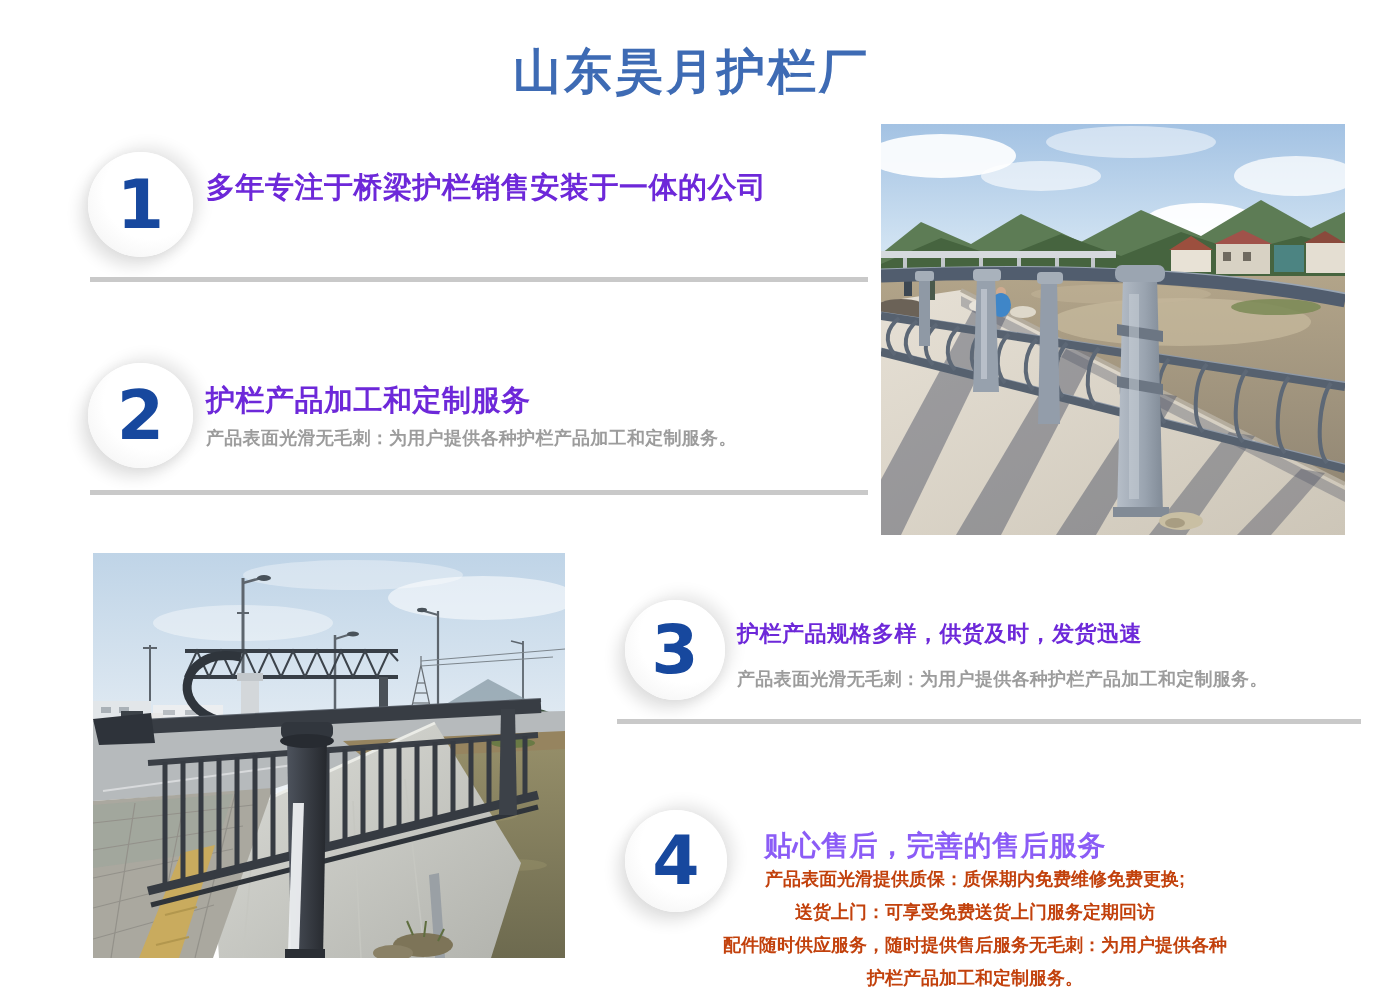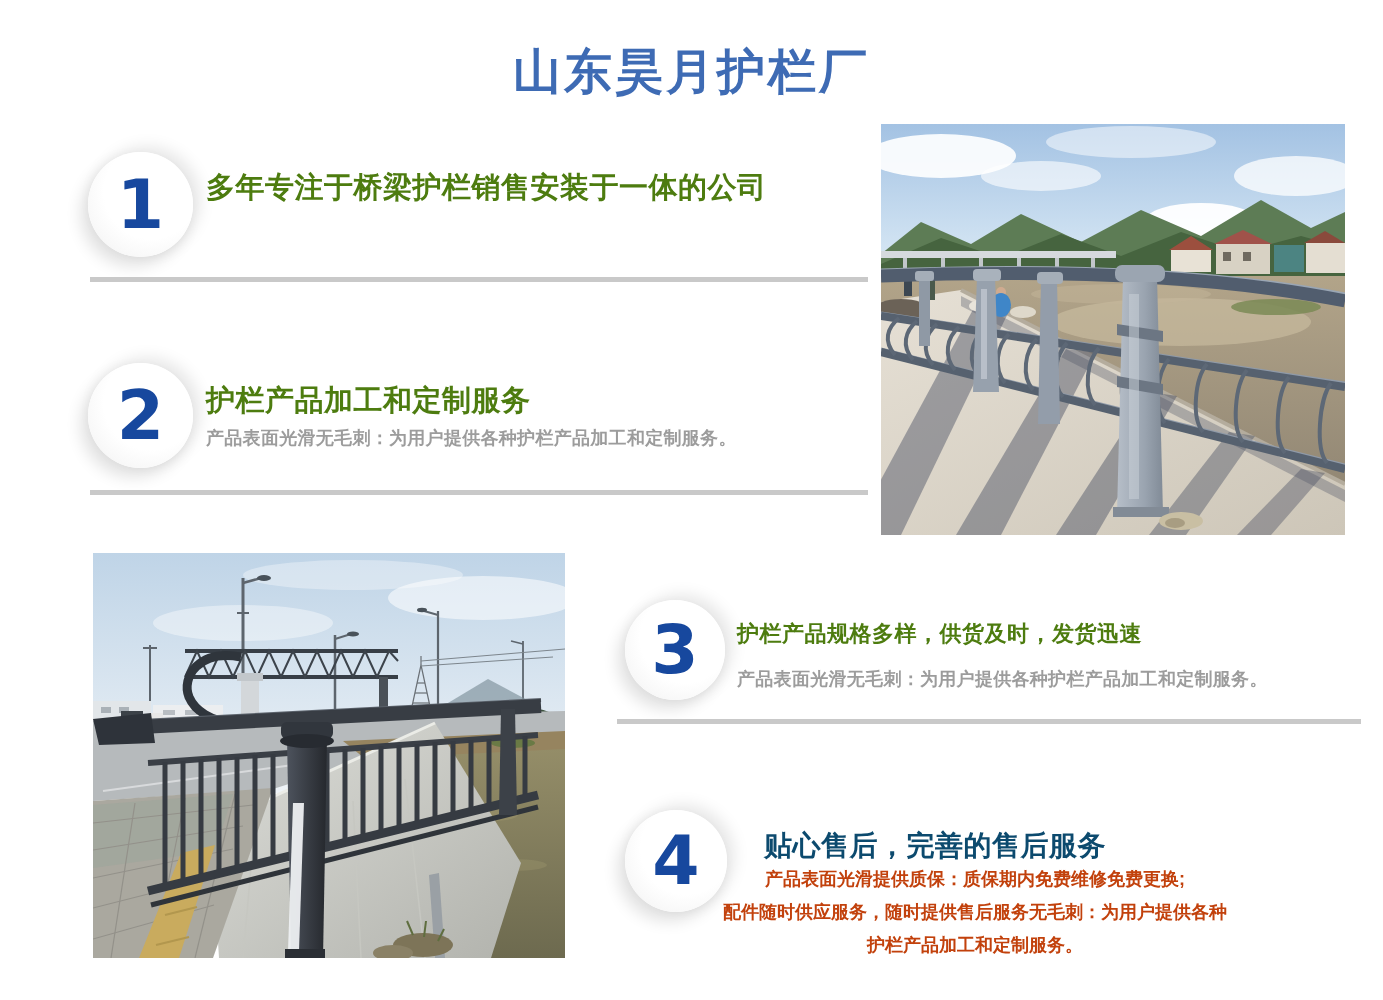--- a/index.html
+++ b/index.html
@@ -6,30 +6,30 @@
   .page{position:relative;width:1383px;height:1000px;background:#ffffff;overflow:hidden;
         font-family:"Liberation Sans","DejaVu Sans",sans-serif;}
   .page-title{position:absolute;left:0;top:40px;width:100%;text-align:center;
         font-size:48px;font-weight:700;letter-spacing:3px;color:#3e6bb4;white-space:nowrap;}
   .num-circle{position:absolute;border-radius:50%;
         background:radial-gradient(circle at 60% 38%,#ffffff 52%,#f8f8f8 74%,#ededed 92%,#e7e7e7 100%);
         box-shadow:7px -5px 16px rgba(0,0,0,0.10),-7px 9px 16px rgba(0,0,0,0.12);
         display:flex;align-items:center;justify-content:center;}
   .num-circle .num{color:#17489e;font-weight:700;font-size:68px;line-height:1;
         font-family:"DejaVu Sans","Liberation Sans",sans-serif;}
-  .sec-heading{position:absolute;font-size:29px;font-weight:700;color:#4d7c0f;
+  .sec-heading{position:absolute;font-size:29px;font-weight:700;color:#6d28d9;
         letter-spacing:0.5px;white-space:nowrap;}
   .sec-desc{position:absolute;font-size:18px;font-weight:700;color:#9c9c9c;
         letter-spacing:0.3px;white-space:nowrap;}
   .divider{position:absolute;height:5px;background:#c9c9c9;}
   .photo{position:absolute;overflow:hidden;}
   .photo svg{display:block;}
   .center-block{position:absolute;text-align:center;}
   .center-block .line{font-size:18px;font-weight:700;color:#c2410c;line-height:33px;white-space:nowrap;}
-  .sec4-heading{position:absolute;text-align:center;font-size:28px;font-weight:700;color:#0c4a6e;
+  .sec4-heading{position:absolute;text-align:center;font-size:28px;font-weight:700;color:#8b5cf6;
         letter-spacing:0.5px;white-space:nowrap;}
 </style>
 </head>
 <body>
 
 <div class="page">
 
   <div class="page-title">山东昊月护栏厂</div>
 
   <div class="num-circle" style="left:88px;top:152px;width:105px;height:105px;">
@@ -302,17 +302,18 @@
   <div class="sec-heading" style="left:737px;top:619px;font-size:22px;font-family:Liberation Serif, serif;">护栏产品规格多样，供货及时，发货迅速</div>
   <div class="sec-desc" style="left:737px;top:667px;">产品表面光滑无毛刺：为用户提供各种护栏产品加工和定制服务。</div>
   <div class="divider" style="left:617px;top:719px;width:744px;"></div>
 
   <div class="num-circle" style="left:625px;top:810px;width:102px;height:102px;">
     <span class="num">4</span>
   </div>
   <div class="sec4-heading" style="left:640px;top:827px;width:590px;">贴心售后，完善的售后服务</div>
   <div class="center-block" style="left:600px;top:863px;width:750px;">
     <div class="line">产品表面光滑提供质保：质保期内免费维修免费更换;</div>
+    <div class="line">送货上门：可享受免费送货上门服务定期回访</div>
     <div class="line">配件随时供应服务，随时提供售后服务无毛刺：为用户提供各种</div>
     <div class="line">护栏产品加工和定制服务。</div>
   </div>
 
 </div>
 
 </body></html>

